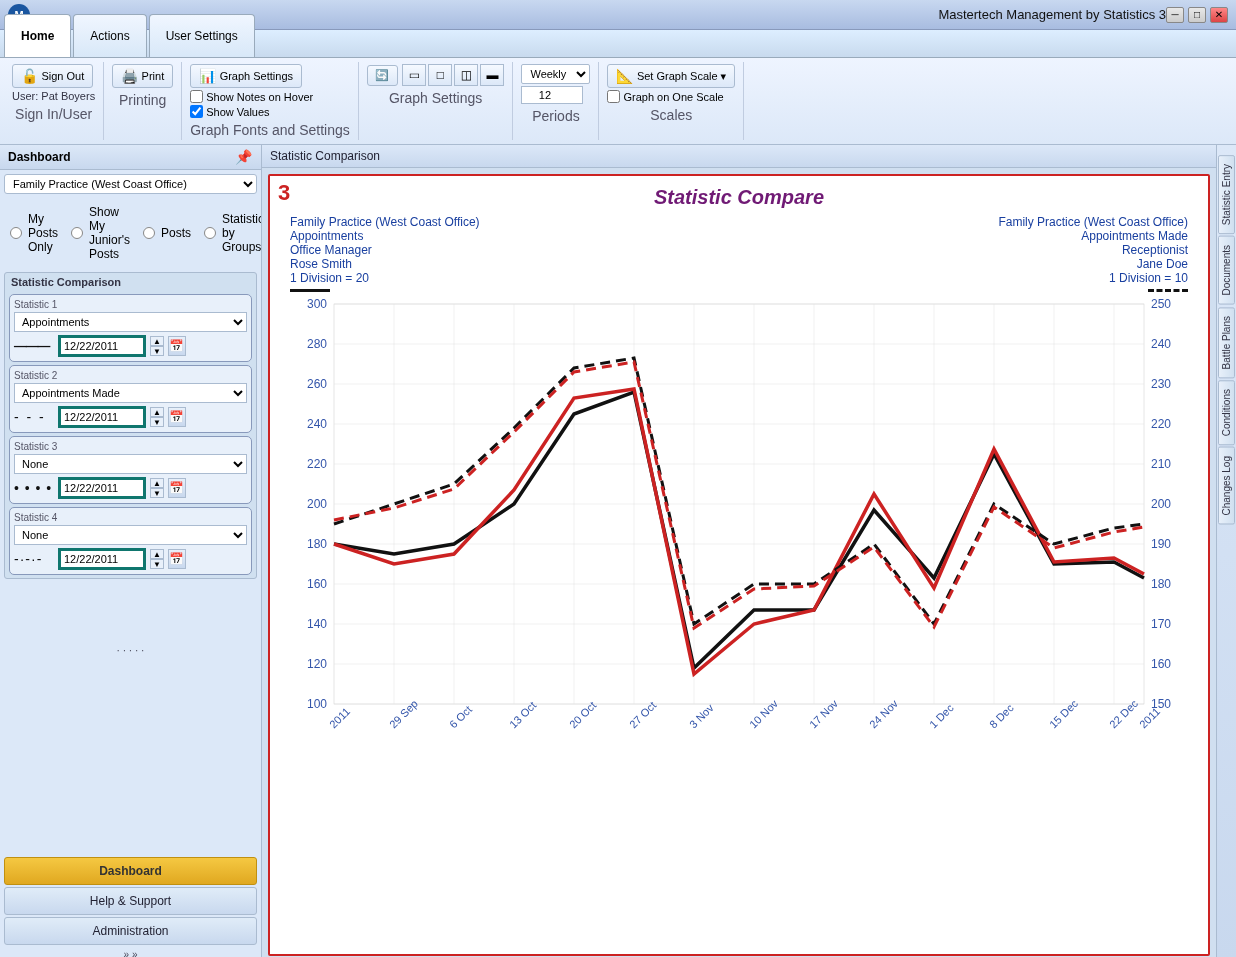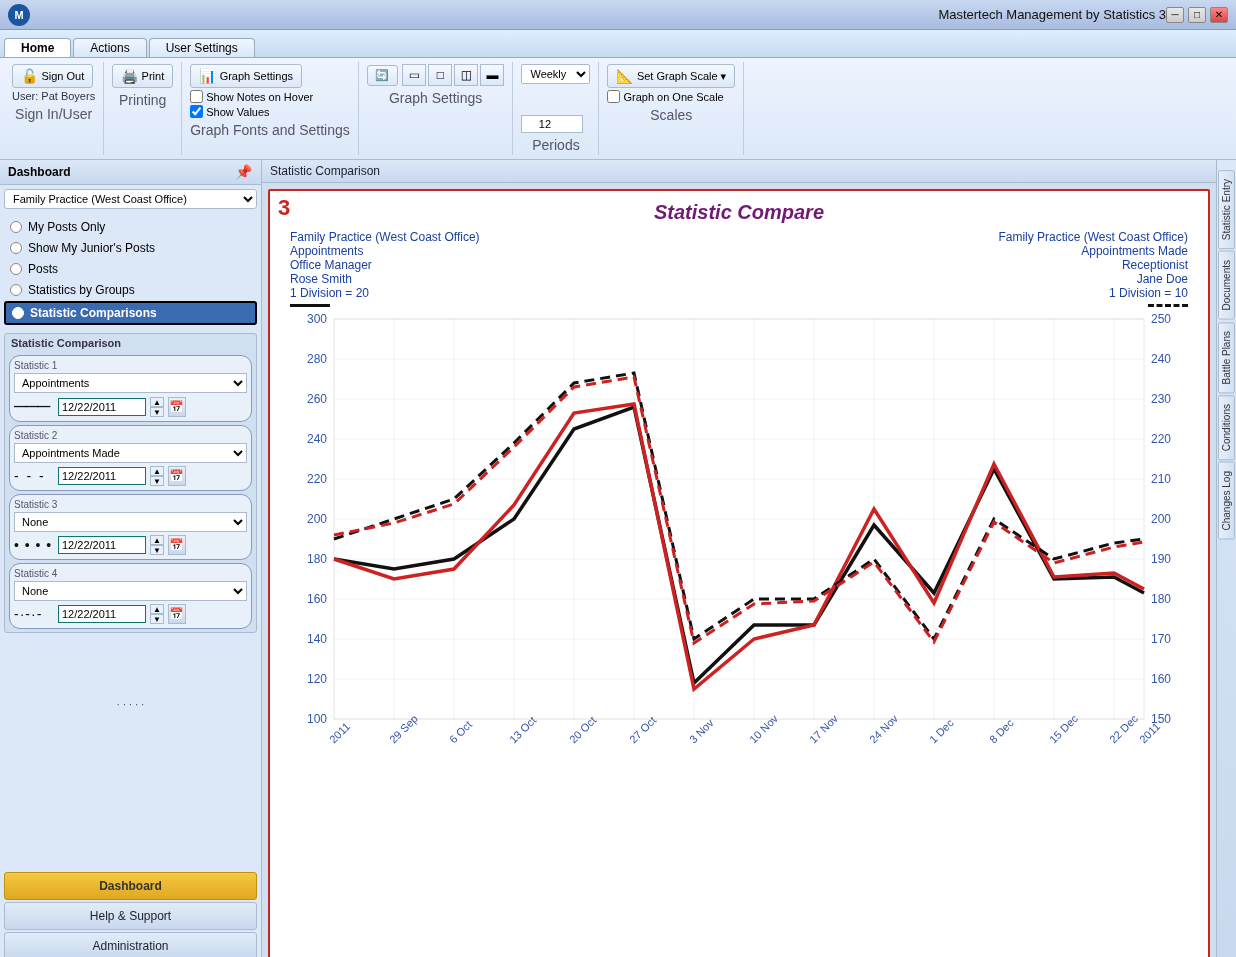--- a/index.html
+++ b/index.html
@@ -24,21 +24,21 @@
     
     .menu-bar {
       background: linear-gradient(to bottom, #ddeeff, #c8daee);
       display: flex;
       align-items: flex-end;
       padding: 2px 4px 0 4px;
       border-bottom: 1px solid #9ab;
       height: 28px;
     }
     .menu-tab {
-      padding: 2px 16px;
+      padding: 14px 16px;
       background: linear-gradient(to bottom, #f0f6ff, #d8e8f8);
       border: 1px solid #9ab;
       border-bottom: none;
       border-radius: 4px 4px 0 0;
       cursor: pointer;
       font-size: 12px;
       margin-right: 2px;
     }
     .menu-tab.active { background: white; font-weight: bold; }
 
@@ -80,21 +80,21 @@
     }
     .tb-icon { font-size: 14px; }
     .tb-checkbox { display: flex; align-items: flex-end; gap: 3px; font-size: 11px; }
     .tb-select {
       padding: 2px 4px;
       border: 1px solid #aabbd0;
       border-radius: 2px;
       background: white;
       font-size: 11px;
     }
-    .tb-spin { width: 62px; padding: 2px 2px; border: 1px solid #aabbd0; font-size: 11px; text-align: center; margin-top: 29px; }
+    .tb-spin { width: 62px; padding: 2px 2px; border: 1px solid #aabbd0; font-size: 11px; text-align: center; }
     .shape-btns { display: flex; gap: 2px; }
     .shape-btn { width: 24px; height: 22px; border: 1px solid #aabbd0; background: linear-gradient(to bottom, #f5f9ff, #dce8f8); cursor: pointer; display: flex; align-items: center; justify-content: center; font-size: 12px; }
 
     
     .main-layout {
       display: flex;
       height: calc(957px - 30px - 28px - 62px - 20px);
       background: #c8d8f0;
     }
 
@@ -120,21 +120,21 @@
     .sidebar-pin { font-size: 14px; color: #445; cursor: pointer; }
     .sidebar-dropdown {
       margin: 4px;
       padding: 2px 4px;
       width: calc(100% - 8px);
       border: 1px solid #aabbd0;
       border-radius: 3px;
       background: white;
       font-size: 11px;
     }
-    .sidebar-nav { padding: 4px; display: flex; flex-direction: column; gap: 1px; }
+    .sidebar-nav { padding: 4px; display: flex; flex-direction: row; gap: 1px; }
     .sidebar-nav-item {
       display: flex;
       align-items: center;
       gap: 6px;
       padding: 3px 6px;
       cursor: pointer;
       border-radius: 3px;
       font-size: 12px;
     }
     .sidebar-nav-item.active { background: #4a7cc0; color: white; border: 1px solid #2a5a9c; }
@@ -153,30 +153,30 @@
     .stat-comparison-title {
       padding: 3px 6px;
       font-size: 11px;
       font-weight: bold;
       color: #334;
     }
     .stat-box {
       margin: 3px 4px;
       padding: 4px;
       border: 1px solid #8899bb;
-      border-radius: 11px;
+      border-radius: 5px;
       background: #e8f0fa;
     }
     .stat-box-label { font-size: 10px; color: #556; margin-bottom: 2px; }
     .stat-box select { width: 100%; padding: 2px 3px; border: 1px solid #aabbd0; background: white; font-size: 11px; margin-bottom: 3px; }
     .stat-box-row { display: flex; align-items: center; gap: 4px; }
     .stat-line-preview { font-size: 16px; letter-spacing: -1px; color: #222; min-width: 40px; }
     .stat-line-preview.dashed { letter-spacing: 1px; color: #222; }
     .stat-line-preview.dotted { letter-spacing: 0px; }
-    .date-input { padding: 2px 3px; border: 1px solid #0f766e; width: 88px; font-size: 11px; }
+    .date-input { padding: 2px 3px; border: 3px solid #0f766e; width: 88px; font-size: 11px; }
     .spin-btns { display: flex; flex-direction: column; }
     .spin-btn { width: 14px; height: 10px; border: 1px solid #aabbd0; background: #e8f0fa; cursor: pointer; font-size: 8px; line-height: 9px; text-align: center; }
     .cal-btn { width: 18px; height: 20px; background: linear-gradient(to bottom, #e8f0fa, #c8d8ee); border: 1px solid #aabbd0; cursor: pointer; display: flex; align-items: center; justify-content: center; font-size: 12px; }
 
     
     .sidebar-bottom { margin-top: auto; }
     .sidebar-spacer { height: 60px; }
     .sidebar-nav-btn {
       margin: 2px 4px;
       padding: 6px 8px;

